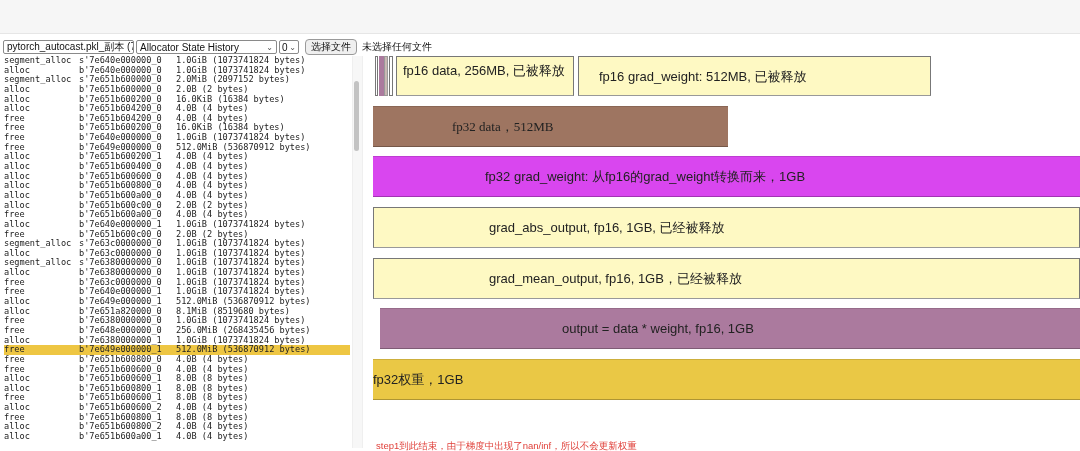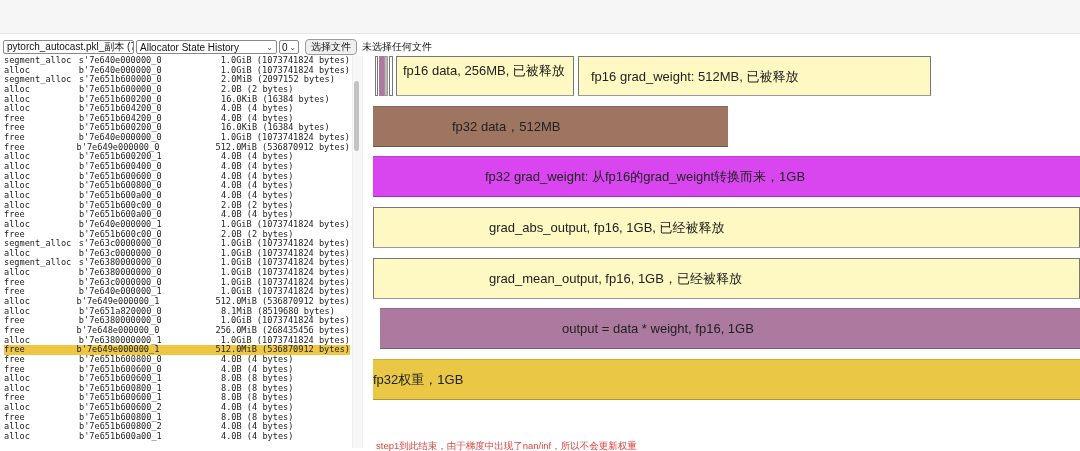--- a/index.html
+++ b/index.html
@@ -30,21 +30,21 @@
     .nofile { font-size: 10px; margin-left: 3px; }
 
     .trace {
       position: absolute; left: 4px; top: 56px; width: 346px; height: 395px; overflow: hidden;
       font-family: "DejaVu Sans Mono", "Liberation Mono", monospace; font-size: 8.6px; color: #222;
     }
     .row { height: 9.65px; line-height: 9.65px; white-space: pre; display: flex; }
     .row.hl { background: #eec643; }
     .c1 { width: 75px; display: inline-block; }
     .c2 { width: 97px; display: inline-block; }
-    .c3 { display: inline-block; margin-left: 45px; }
+    .c3 { display: inline-block; }
 
     .scrolltrack {
       position: absolute; left: 352px; top: 56px; width: 9px; height: 392px; background: #f7f7f7;
       border-left: 1px solid #efefef; border-right: 1px solid #efefef;
     }
     .scrollthumb {
       position: absolute; left: 354px; top: 81px; width: 5px; height: 70px; background: #c3c3c3; border-radius: 3px;
     }
 
     .viz { position: absolute; left: 0; top: 0; }
@@ -127,24 +127,24 @@
 <div class="scrollthumb"></div>
 
 <div class="viz" id="viz">
     <div class="stripe" style="left: 375px; width: 3px; background: rgb(255, 255, 255); border: 1px solid rgb(119, 119, 119);"></div>
     <div class="stripe" style="left: 379px; width: 5px; background: rgb(171, 122, 158); border: 1px solid rgb(171, 122, 158);"></div>
     <div class="stripe" style="left: 384px; width: 4px; background: rgb(201, 184, 180); border: 1px solid rgb(153, 153, 153);"></div>
     <div class="stripe" style="left: 389px; width: 4px; background: rgb(255, 255, 255); border: 1px solid rgb(119, 119, 119);"></div>
     <div class="block outlined" style="left: 396px; top: 56px; width: 178px; height: 40px; align-items: flex-start; padding-top: 5px; padding-left: 6px;">
       <span>fp16 data, 256MB, 已被释放</span>
     </div>
-    <div class="block outlined" style="left: 578px; top: 56px; width: 353px; height: 40px; padding-top: 2px; padding-left: 12px;">
+    <div class="block outlined" style="left: 578px; top: 56px; width: 353px; height: 40px; padding-top: 2px; padding-left: 20px;">
       <span>fp16 grad_weight: 512MB, 已被释放</span>
     </div>
-    <div class="block" style="left: 373px; top: 106px; width: 355px; height: 41px; background: rgb(158, 117, 97); border-bottom: 1px solid rgba(0, 0, 0, 0.25); border-top: 1px solid rgba(0, 0, 0, 0.12); padding-left: 79px;">
+    <div class="block" style="left: 373px; top: 106px; width: 355px; height: 41px; background: rgb(158, 117, 97); border-bottom: 1px solid rgba(0, 0, 0, 0.25); border-top: 1px solid rgba(0, 0, 0, 0.12); padding-left: 79px; font-family: Liberation Serif, serif;">
       <span>fp32 data，512MB</span>
     </div>
     <div class="block" style="left: 373px; top: 156px; width: 707px; height: 41px; background: #d946ef; border-bottom: 1px solid rgba(0, 0, 0, 0.25); border-top: 1px solid rgba(0, 0, 0, 0.12); padding-left: 112px;">
       <span>fp32 grad_weight: 从fp16的grad_weight转换而来，1GB</span>
     </div>
     <div class="block outlined" style="left: 373px; top: 207px; width: 707px; height: 41px; padding-left: 115px;">
       <span>grad_abs_output, fp16, 1GB, 已经被释放</span>
     </div>
     <div class="block outlined" style="left: 373px; top: 258px; width: 707px; height: 41px; padding-left: 115px;">
       <span>grad_mean_output, fp16, 1GB，已经被释放</span>

